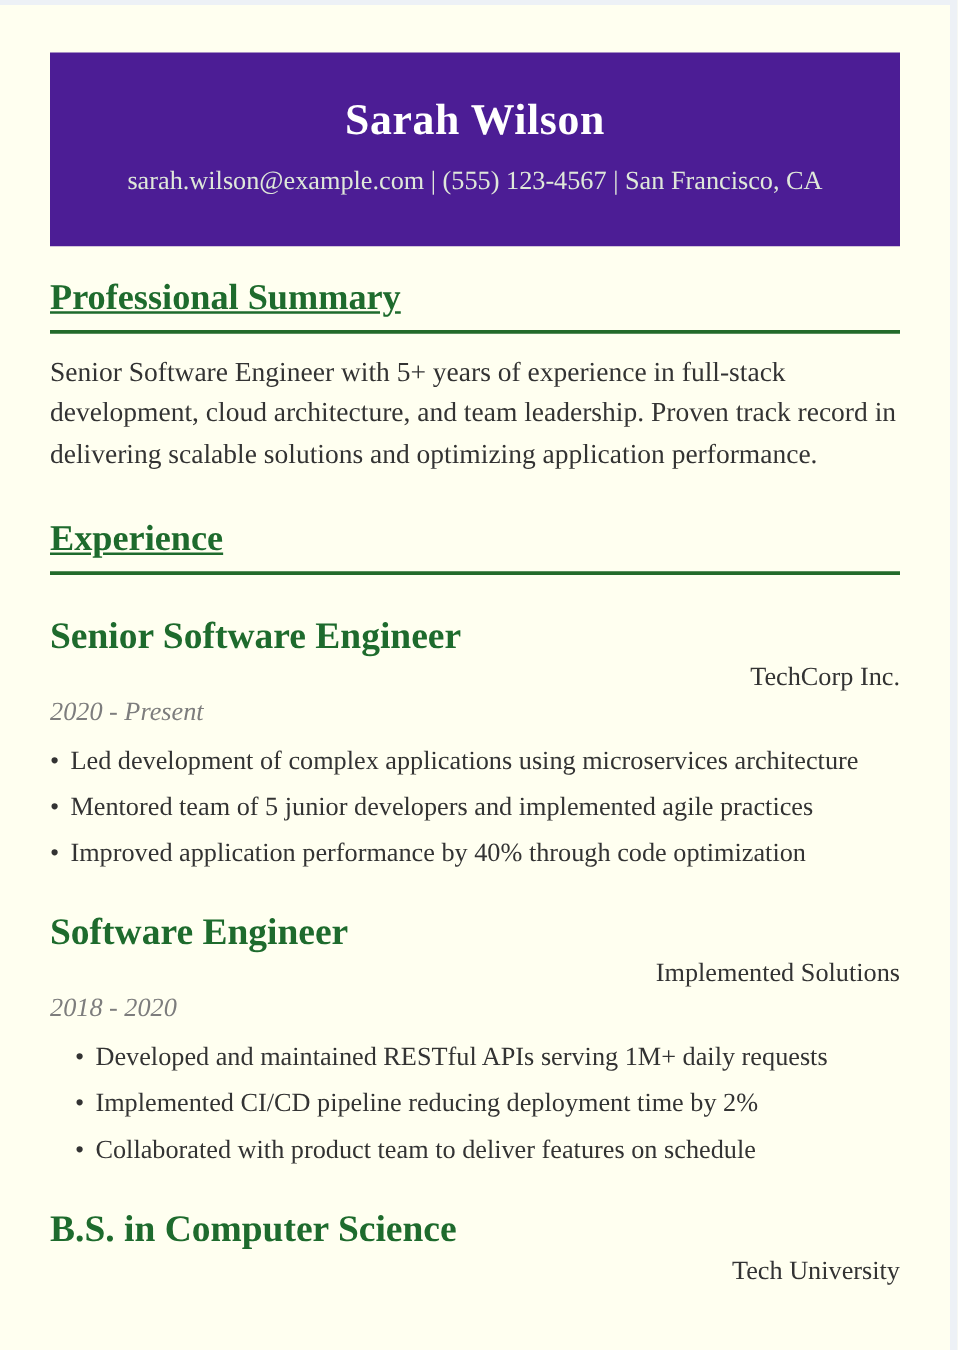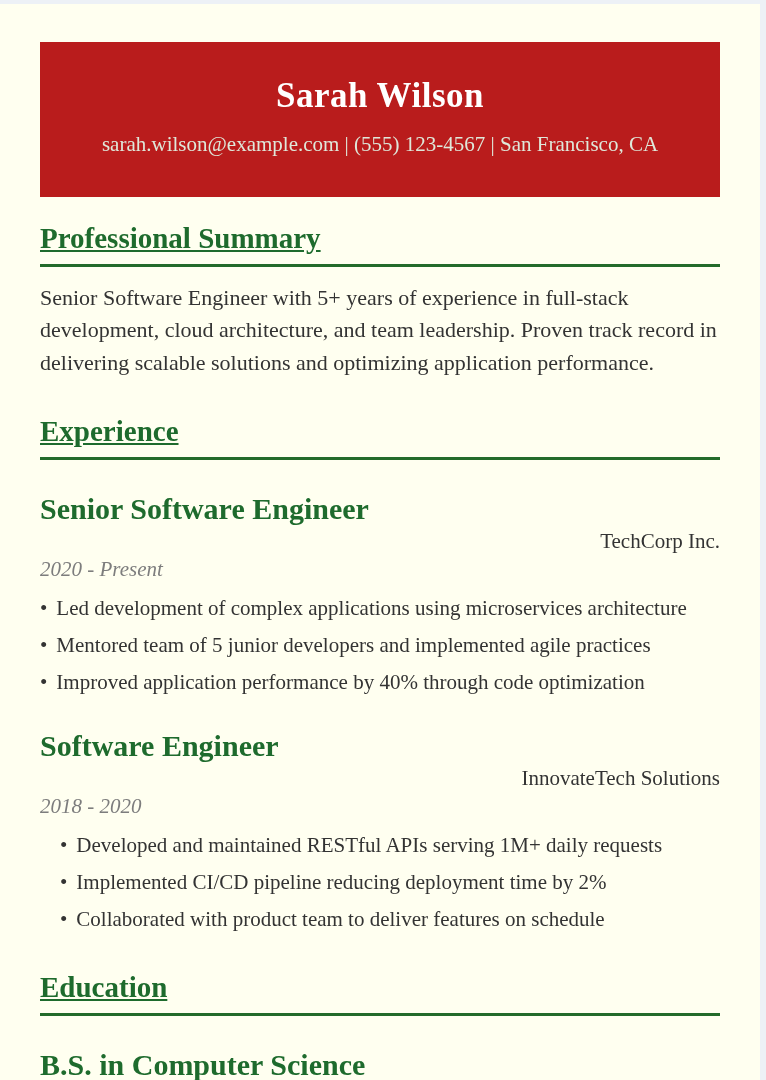--- a/index.html
+++ b/index.html
@@ -12,21 +12,21 @@
     overflow: hidden;
   }
   .page {
     background: #fffff0;
     margin: 4px 6px 0 0;
     min-height: 1076px;
     padding: 38px 40px 80px 40px;
   }
   
   .banner {
-    background: #b91c1c;
+    background: #4c1d95;
     text-align: center;
     padding: 34px 20px 40px 20px;
     margin: 0 0 25px 0;
   }
   .banner h1 {
     margin: 0 0 16px 0;
     font-size: 35px;
     font-weight: bold;
     color: #ffffff;
     letter-spacing: 0.5px;
@@ -110,32 +110,31 @@
       <p class="entry-dates">2020 - Present</p>
       <ul class="bullets">
         <li><span class="dot">•</span><span>Led development of complex applications using microservices architecture</span></li>
         <li><span class="dot">•</span><span>Mentored team of 5 junior developers and implemented agile practices</span></li>
         <li><span class="dot">•</span><span>Improved application performance by 40% through code optimization</span></li>
       </ul>
     </div>
 
     <div class="entry">
       <h3 class="entry-title">Software Engineer</h3>
-      <p class="entry-org">InnovateTech Solutions</p>
+      <p class="entry-org">Implemented Solutions</p>
       <p class="entry-dates">2018 - 2020</p>
       <ul class="bullets indented">
         <li><span class="dot">•</span><span>Developed and maintained RESTful APIs serving 1M+ daily requests</span></li>
         <li><span class="dot">•</span><span>Implemented CI/CD pipeline reducing deployment time by 2%</span></li>
         <li><span class="dot">•</span><span>Collaborated with product team to deliver features on schedule</span></li>
       </ul>
     </div>
   </section>
 
   <section class="section">
-    <h2 class="section-title">Education</h2>
     <div class="entry">
       <h3 class="entry-title">B.S. in Computer Science</h3>
       <p class="entry-org">Tech University</p>
 
     </div>
   </section>
 
 </div>
 
 </body></html>

